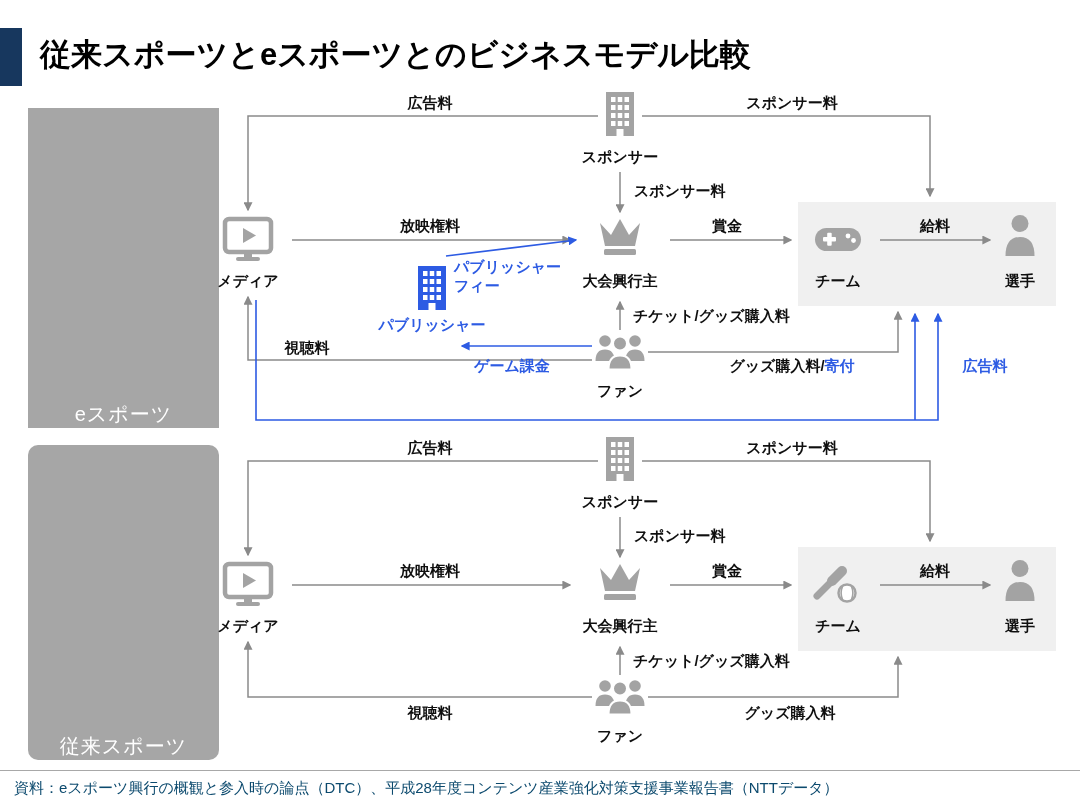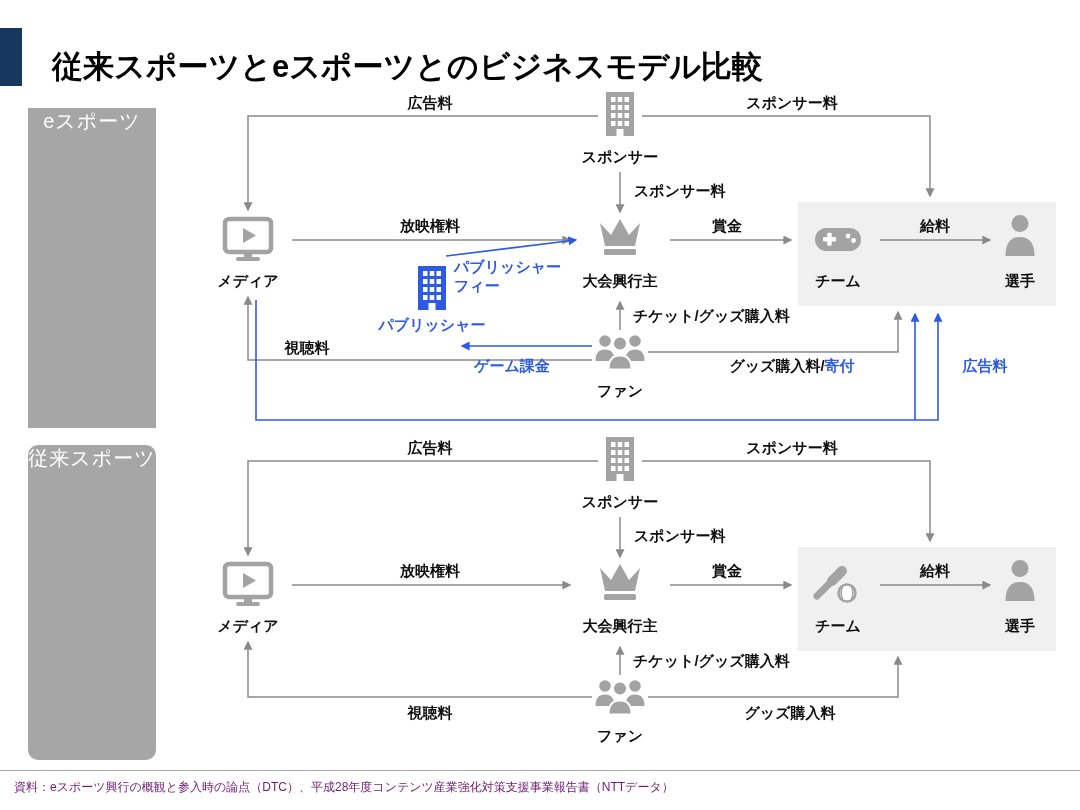--- a/index.html
+++ b/index.html
@@ -1,26 +1,26 @@
 <!DOCTYPE html>
 <html style="--navy: #17375e; --panel_gray: #a6a6a6; --icon_gray: #a3a3a3; --arrow_gray: #8a8a8a; --accent_blue: #2d5be3; --team_box: #f0f0f0;"><head>
 <meta charset="utf-8">
 <style>
   html,body { margin:0; padding:0; background:#fff; }
   .page { position:relative; width:1080px; height:810px; background:#fff;
           font-family:"Liberation Sans", sans-serif; overflow:hidden; }
 
   .title-accent { position:absolute; left:0; top:28px; width:22px; height:58px;
                   background:var(--navy,#17375e); }
-  .page-title { position:absolute; left:36px; top:30px; margin:16px;
+  .page-title { position:absolute; left:36px; top:30px; margin:4px;
                 font-size:31px; font-weight:700; color:#000; white-space:nowrap; }
 
-  .panel-label { position:absolute; left:28px; width:128px;
+  .panel-label { position:absolute; left:28px; width:191px;
                  background:var(--panel_gray,#a6a6a6); color:#fff;
-                 display:flex; align-items:flex-start; justify-content:center;
+                 display:flex; align-items:flex-end; justify-content:center;
                  font-size:20px; letter-spacing:1px; }
   #lbl-esports { top:108px; height:320px; }
   #lbl-trad    { top:445px; height:315px;border-radius:10px; }
 
   svg.diagram { position:absolute; left:0; }
   #dg-esports { top:90px; }
   #dg-trad    { top:435px; }
 
   .team-box { fill:var(--team_box,#f0f0f0); }
   .gray-icon { color:var(--icon_gray,#a3a3a3); }
@@ -29,21 +29,21 @@
   .diagram text { font-family:"Liberation Sans", sans-serif; font-size:15px;
                   font-weight:700; fill:#0f0f0f; }
   .diagram text.blue, .diagram tspan.blue { fill:var(--accent_blue,#2d5be3); }
   .mid { text-anchor:middle; }
 
   .arrow   { fill:none; stroke:var(--arrow_gray,#8a8a8a); stroke-width:1.5; }
   .arrow-b { fill:none; stroke:var(--accent_blue,#2d5be3); stroke-width:1.6; }
 
   .footer-rule { position:absolute; left:0; top:770px; width:1080px; height:0;
                  border-top:1px solid #a8a8a8; }
-  .source { position:absolute; left:14px; top:779px; font-size:12px; color:#701a75;
+  .source { position:absolute; left:14px; top:779px; font-size:15px; color:#0c4a6e;
             white-space:nowrap; }
 </style>
 </head>
 <body>
 
 <svg width="0" height="0" style="position:absolute" aria-hidden="true">
   <defs>
     <marker id="ah-g" viewBox="0 0 10 10" refX="8.5" refY="5" markerWidth="9" markerHeight="9" orient="auto" markerUnits="userSpaceOnUse">
       <path d="M0 0 L10 5 L0 10 Z" fill="var(--arrow_gray,#8a8a8a)"></path>
     </marker>

